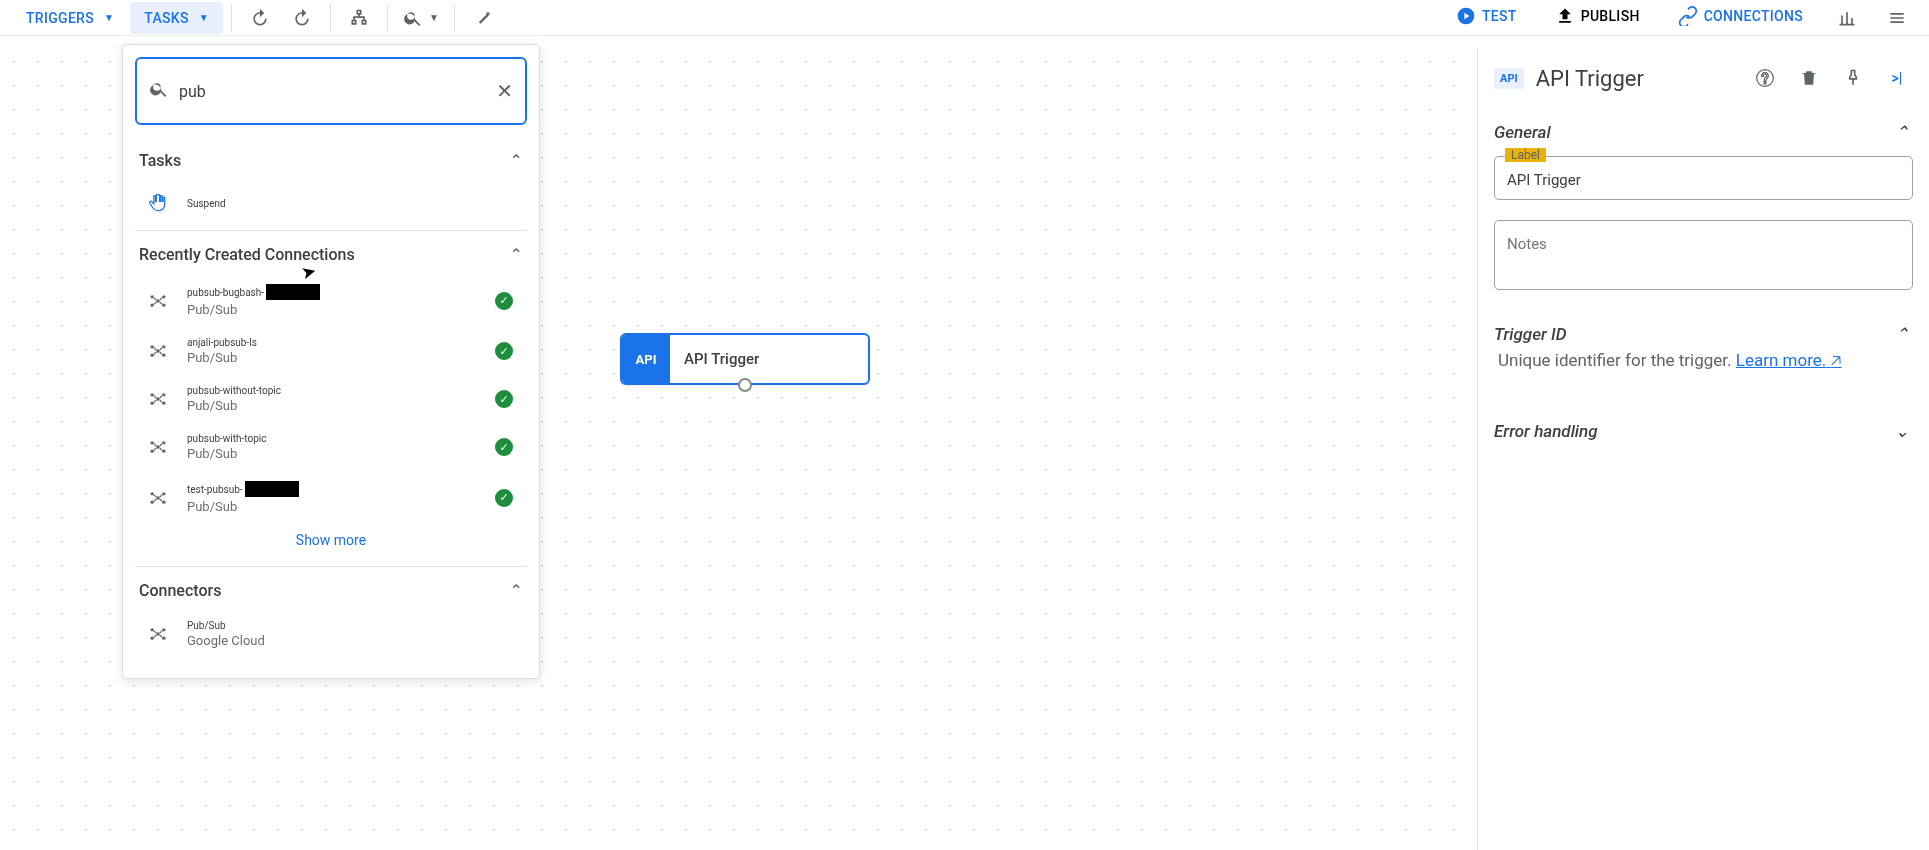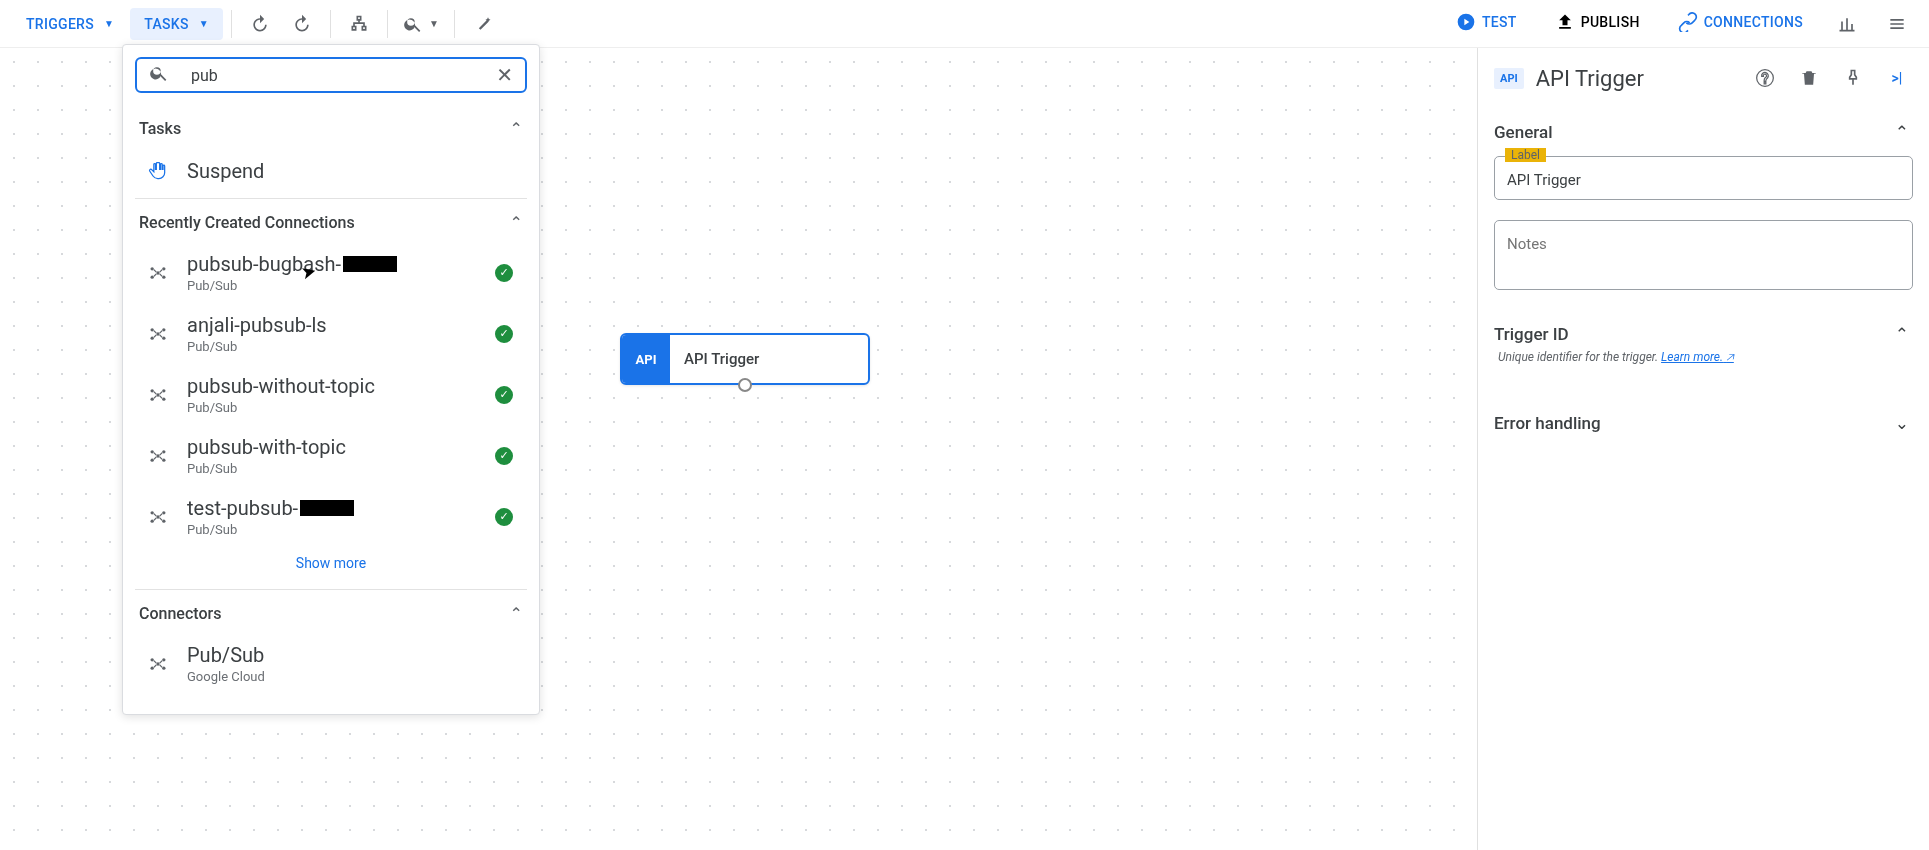--- a/index.html
+++ b/index.html
@@ -10,21 +10,21 @@
   background: #fff;
   width: 1929px;
   height: 850px;
   overflow: hidden;
   position: relative;
 }
 
 .topbar {
   display: flex;
   align-items: center;
-  height: 48px;
+  height: 36px;
   padding: 0 12px;
   border-bottom: 1px solid #eee;
   gap: 6px;
   background: #fff;
   position: relative;
   z-index: 3;
 }
 .topbar .left { display:flex; align-items:center; gap:2px; }
 .topbar .right { margin-left:auto; display:flex; align-items:flex-start; gap:10px; }
 .tb-btn {
@@ -65,22 +65,22 @@
   border-radius:4px;
   box-shadow: 0 2px 10px rgba(0,0,0,.12);
   z-index:5;
   padding-bottom:20px;
 }
 .search-wrap {
   margin:12px 12px 16px 12px;
   border:2px solid #1a73e8;
   border-radius:6px;
   display:flex; align-items:center;
-  padding: 4px 12px;
-  gap:22px;
+  padding: 20px 12px;
+  gap:10px;
 }
 .search-wrap input {
   flex:1; border:none; outline:none;
   font-size:16px; color:#3c4043;
   font-family:inherit;
 }
 .search-wrap .sicon { color:#5f6368; font-size:18px; }
 .search-wrap .xicon { color:#5f6368; font-size:20px; cursor:pointer; }
 
 .section-hdr {
@@ -94,21 +94,21 @@
   display:flex; align-items:center;
   padding:10px 16px 10px 22px;
   gap:16px;
   cursor:pointer;
 }
 .item .icn {
   width:26px; height:26px; display:flex; align-items:center; justify-content:center;
   color:#5f6368; font-size:18px;
 }
 .item .txt { flex:1; }
-.item .txt .t1 { font-size:20px; color:#3c4043; display:flex; align-items:center; gap:2px;}
+.item .txt .t1 { font-size:10px; color:#3c4043; display:flex; align-items:center; gap:2px;}
 .item .txt .t2 { font-size:13px; color:#6b6f74; margin-top:2px;}
 .okbadge { width:18px; height:18px; border-radius:50%; background:#1e8e3e; display:flex; align-items:center; justify-content:center; color:#fff; font-size:11px; margin-right:10px;}
 .showmore { text-align:center; padding:8px 0 14px 0; }
 .showmore a { color:#1a73e8; font-size:14px; cursor:pointer;}
 .divider { height:1px; background:#e2e2e2; margin:4px 12px; }
 .redact { display:inline-block; height:16px; background:#000; vertical-align:middle; }
 
 
 .node {
   position:absolute;
@@ -154,39 +154,40 @@
   padding:4px 6px; border-radius:2px;
 }
 .sb-hdr .ttl { font-size:22px; color:#3c4043; flex:1; }
 .sb-hdr .hicon { width:32px; height:32px; display:flex; align-items:center; justify-content:center; color:#5f6368; cursor:pointer; }
 
 .sect-head {
   display:flex; align-items:center; justify-content:space-between;
   font-size:17px; font-weight:500; color:#3c4043;
   padding:14px 4px 14px 0;
   cursor:pointer;
+  font-style:italic;
 }
 .field {
   border:1px solid #9aa0a6; border-radius:5px;
   padding:14px 12px 10px 12px;
   position:relative;
   margin-bottom:20px;
 }
 .field .flbl {
   position:absolute; top:-9px; left:10px;
   background:#eab308; padding:0 6px;
   font-size:12px; color:#5f6368;
 }
 .field input, .field textarea {
   width:100%; border:none; outline:none;
   font-size:15px; color:#3c4043;
   font-family:inherit;
   resize:none;
 }
-.hint { font-size:12px; color:#5f6368; margin-top:-10px; margin-bottom:10px; padding-left:4px;font-style:italic;}
+.hint { font-size:17px; color:#5f6368; margin-top:-10px; margin-bottom:10px; padding-left:4px;}
 .hint a { color:#1a73e8; text-decoration:underline; cursor:pointer;}
 .valrow { display:flex; align-items:center; gap:2px; }
 
 
 svg.ic { width:20px; height:20px; fill:currentColor; }
 .cursor-arrow {
   position:absolute;
   left:178px; top:216px;
   z-index:6;
   font-size:18px;

